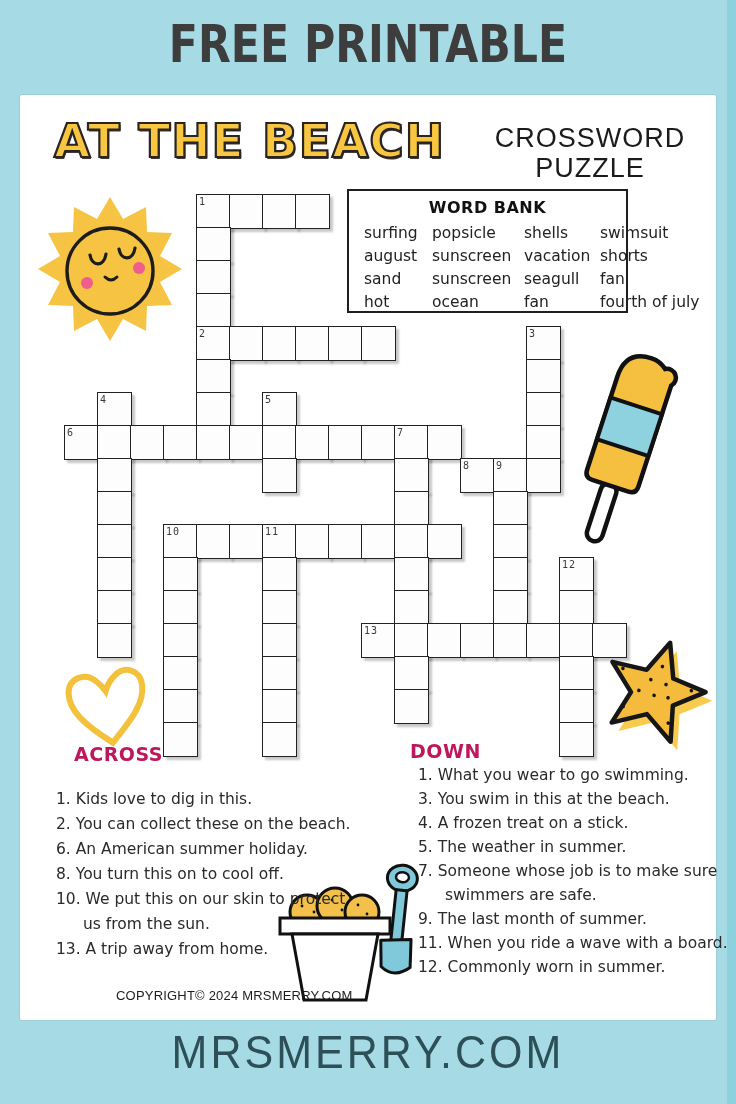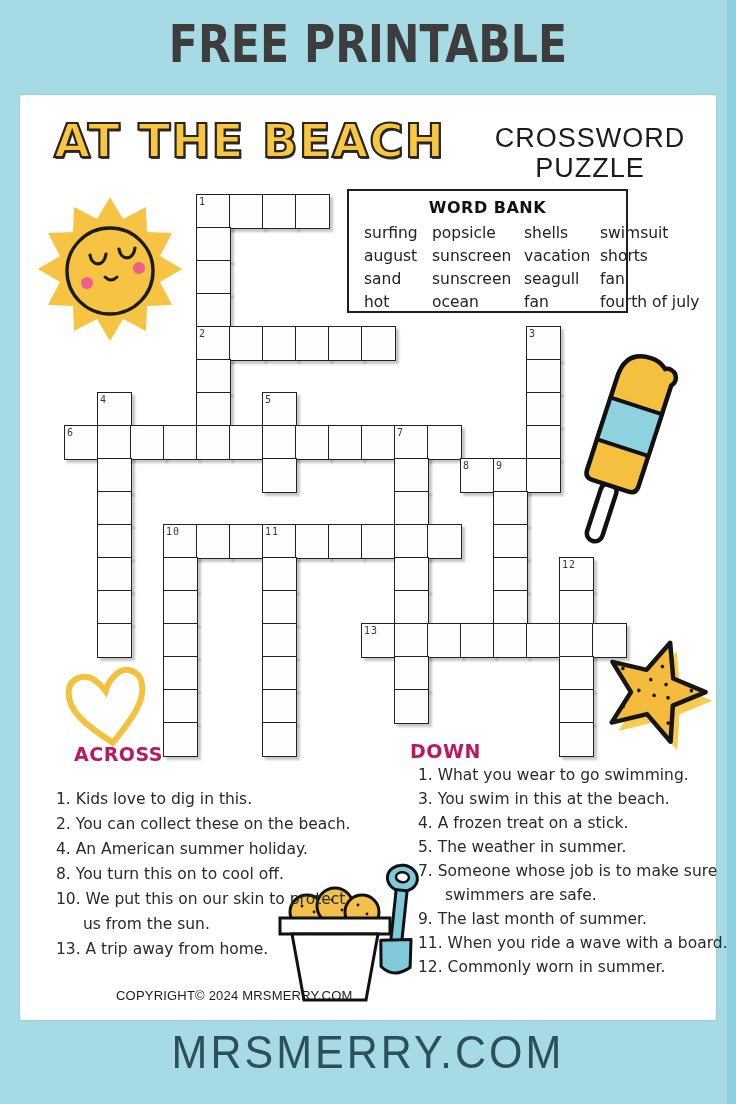--- a/index.html
+++ b/index.html
@@ -291,21 +291,21 @@
         <ellipse cx="146" cy="17" rx="6.5" ry="5" fill="#ffffff" stroke="#111" stroke-width="2.5"></ellipse>
         <rect x="141" y="30" width="11" height="52" fill="#7fc9da" stroke="#111" stroke-width="3"></rect>
         <path d="M131 82 L161 78 L163 106 Q148 119 134 108 Z" fill="#7fc9da" stroke="#111" stroke-width="3" stroke-linejoin="round"></path>
       </g>
     </svg>
 
     <div class="clue-head" style="left:54px; top:648px;">ACROSS</div>
     <ol class="clue-list" id="across-list" style="left:36px; top:692px; width:312px;">
         <li>1. Kids love to dig in this.</li>
         <li>2. You can collect these on the beach.</li>
-        <li>4. An American summer holiday.</li>
+        <li>6. An American summer holiday.</li>
         <li>8. You turn this on to cool off.</li>
         <li>10. We put this on our skin to protect
 us from the sun.</li>
         <li>13. A trip away from home.</li>
       </ol>
 
     <div class="clue-head" style="left:390px; top:645px;">DOWN</div>
     <ol class="clue-list" id="down-list" style="left:378px; top:668px; width:322px;margin-left:20px;">
         <li>1. What you wear to go swimming.</li>
         <li>3. You swim in this at the beach.</li>

